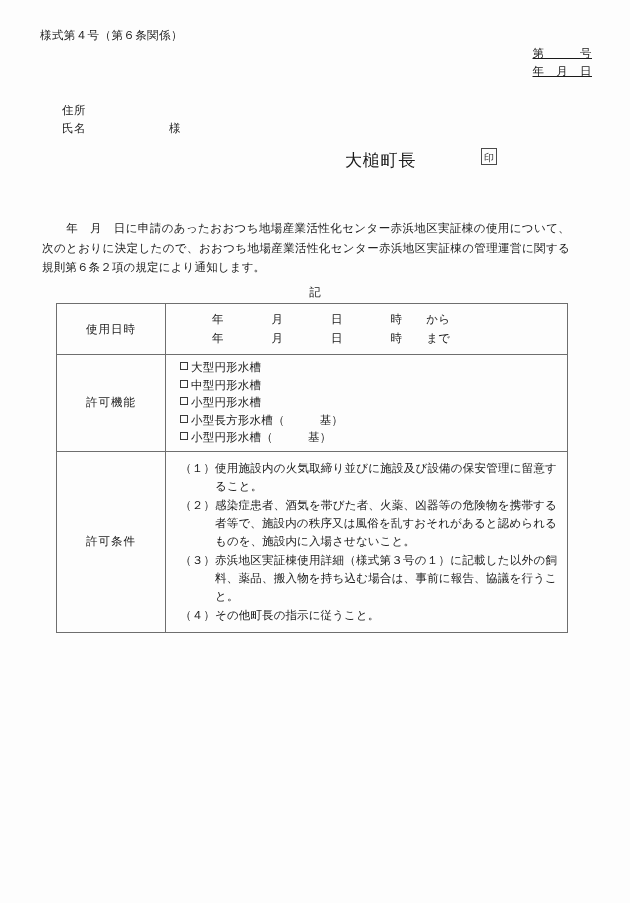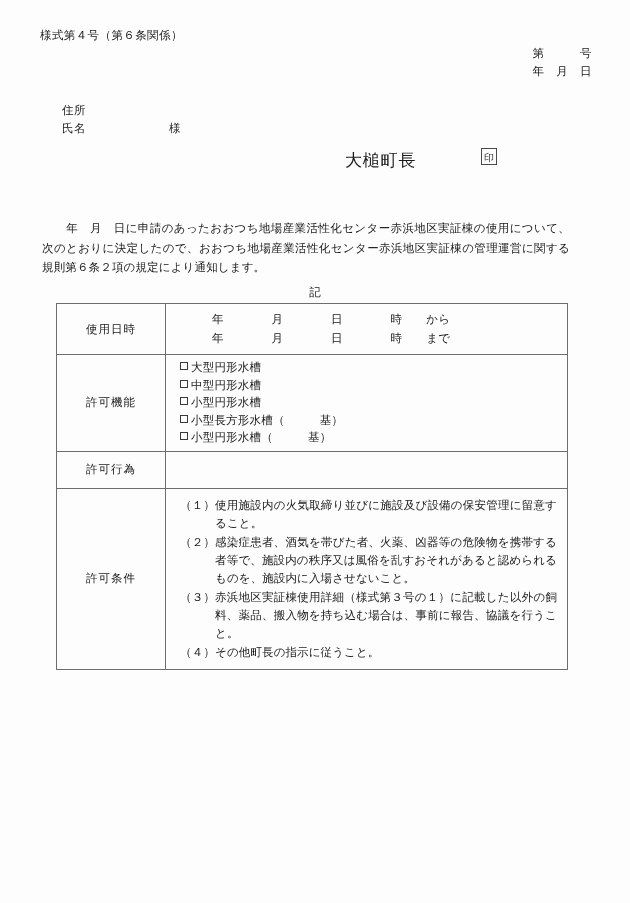--- a/index.html
+++ b/index.html
@@ -36,20 +36,21 @@
     position: absolute;
     right: 38px;
     top: 44px;
     font-size: 11.5px;
     text-align: left;
     line-height: 18px;
   }
   .doc-meta .line {
     white-space: pre;
     letter-spacing: 0.4px;
+    text-decoration: underline;
   }
 
   .addressee {
     position: absolute;
     left: 62px;
     top: 101px;
     font-size: 11.5px;
     line-height: 18px;
   }
   .addressee .row {
@@ -231,24 +232,20 @@
         <td class="col-label">許可機能</td>
         <td class="func-cell">
           <div class="func-item"><span class="cb"></span><span>大型円形水槽</span></div>
           <div class="func-item"><span class="cb"></span><span>中型円形水槽</span></div>
           <div class="func-item"><span class="cb"></span><span>小型円形水槽</span></div>
           <div class="func-item"><span class="cb"></span><span>小型長方形水槽（　　　基）</span></div>
           <div class="func-item"><span class="cb"></span><span>小型円形水槽（　　　基）</span></div>
         </td>
       </tr>
 
-      <tr>
-        <td class="col-label">許可行為</td>
-        <td class="act-cell col-value"></td>
-      </tr>
 
       <tr>
         <td class="col-label cond-label-cell">許可条件</td>
         <td class="cond-cell">
           <div class="cond-item">
             <span class="cond-num">（１）</span>
             <span class="cond-text">使用施設内の火気取締り並びに施設及び設備の保安管理に留意すること。</span>
           </div>
           <div class="cond-item">
             <span class="cond-num">（２）</span>

